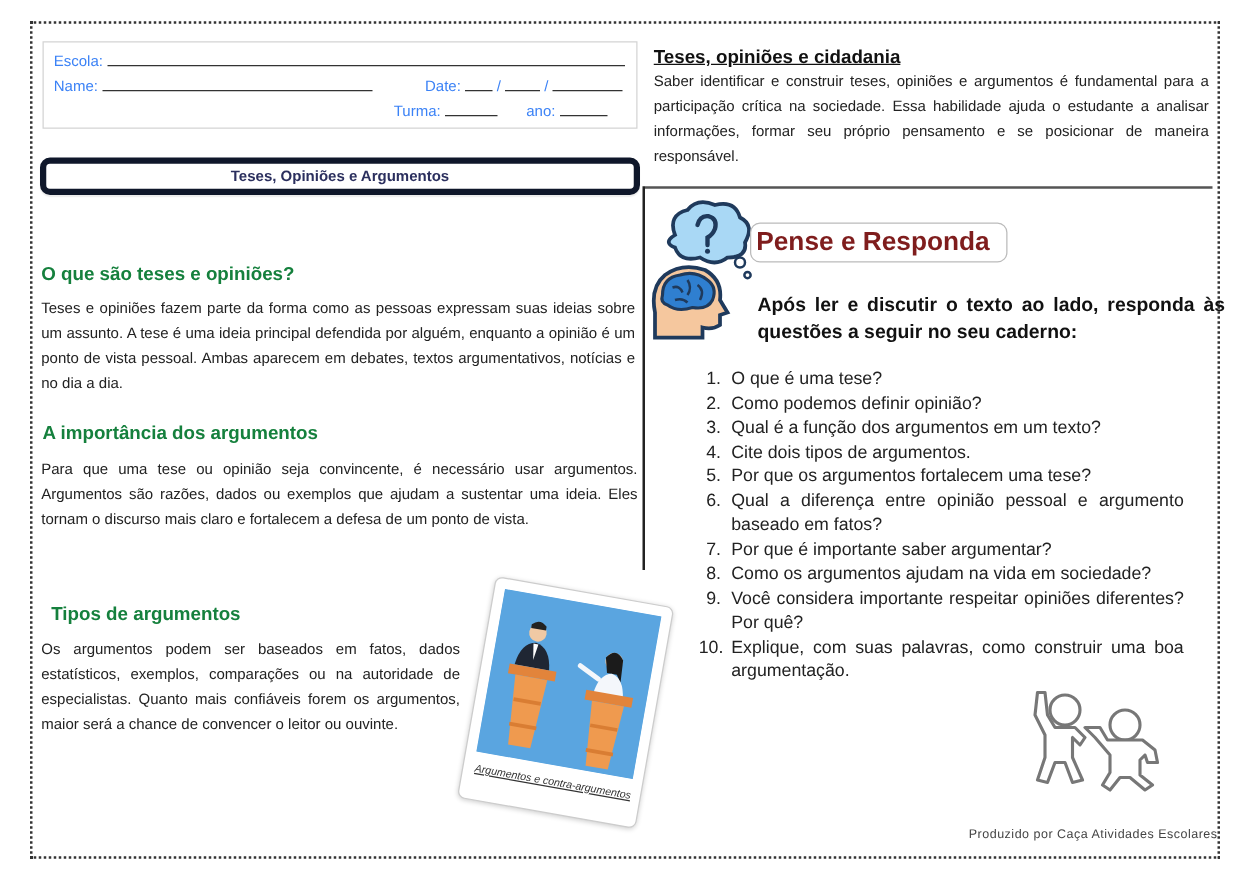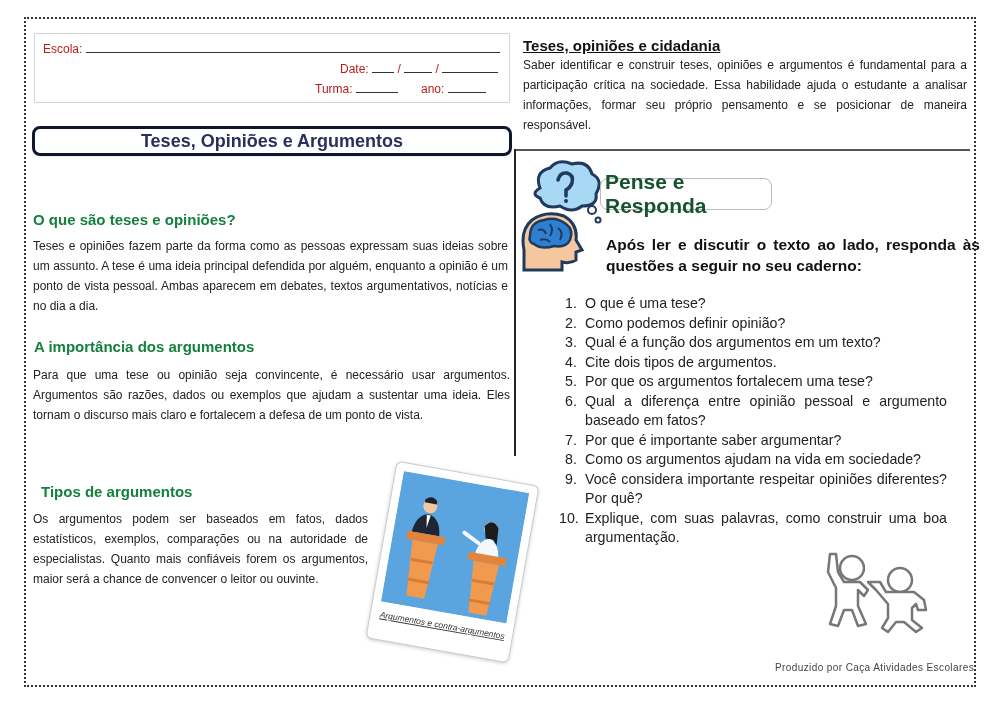--- a/index.html
+++ b/index.html
@@ -9,52 +9,52 @@
     .page-border {
       position: absolute; left: 24px; top: 17px; width: 952px; height: 670px;
       border: 2px dotted #333;
     }
 
     
     .header-box {
       position: absolute; left: 34px; top: 33px; width: 476px; height: 70px;
       border: 1px solid #d4d4d4;
     }
-    .form-line { position: absolute; font-size: 12px; color: #b91c1c; white-space: nowrap; }
+    .form-line { position: absolute; font-size: 12px; color: #3b82f6; white-space: nowrap; }
     .blank { display: inline-block; border-bottom: 1px solid #333; height: 11px; vertical-align: baseline; }
 
     
     .left-title {
       position: absolute; left: 32px; top: 126px; width: 480px; height: 30px;
-      border: 3px solid #0f172a; border-radius: 8px;
+      border: 5px solid #0f172a; border-radius: 8px;
       display: flex; align-items: center; justify-content: center;
-      font-size: 18px; font-weight: bold; color: #2b2f5e;
+      font-size: 12px; font-weight: bold; color: #2b2f5e;
       box-shadow: 0 1px 1px rgba(0,0,0,0.08);
     }
 
     .section-heading { position: absolute; font-size: 15px; font-weight: bold; color: #15803d; }
     .para {
       position: absolute; font-size: 12px; line-height: 20px; text-align: justify;
       color: #222;
     }
 
     
     .v-divider { position: absolute; left: 514px; top: 149px; width: 2px; height: 307px; background: #222; }
     .h-divider { position: absolute; left: 516px; top: 149px; width: 454px; height: 1.5px; background: #555; }
 
     
     .right-heading { position: absolute; left: 523px; top: 37px; font-size: 15px; font-weight: bold; text-decoration: underline; }
     .right-para { left: 523px; top: 55px; width: 444px; }
 
     
     .pense-banner {
-      position: absolute; left: 600px; top: 178px; width: 172px; height: 32px;
+      position: absolute; left: 600px; top: 178px; width: 206px; height: 32px;
       border: 1px solid #bbb; border-radius: 8px;
       display: flex; align-items: center; padding-left: 4px;
-      font-size: 21px; font-weight: bold; color: #14532d;
+      font-size: 21px; font-weight: bold; color: #7f1d1d;
     }
     .instruction {
       position: absolute; left: 593px; top: 234px; width: 374px;
       font-size: 15.5px; font-weight: bold; line-height: 21px; text-align: justify; margin-left: 13px;
     }
     .questions { position: absolute; left: 565px; top: 294px; width: 382px; list-style: none; }
     .questions li {
       position: relative; padding-left: 20px; font-size: 14.2px; line-height: 19.5px;
       text-align: justify; color: #222;
     }
@@ -84,20 +84,24 @@
   </style>
 </head>
 <body>
 
 <div class="page-border"></div>
 
 <div class="header-box">
   <div class="form-line" style="left:8px; top:8px;">
     <span>Escola:</span>
     <span class="blank" style="width:414px;"></span>
+  </div>
+  <div class="form-line" style="left:8px; top:28px;">
+    <span>Name:</span>
+    <span class="blank" style="width:216px;"></span>
   </div>
   <div class="form-line" style="left:305px; top:28px;">
     <span>Date:</span>
     <span class="blank" style="width:22px;"></span>
     <span>/</span>
     <span class="blank" style="width:28px;"></span>
     <span>/</span>
     <span class="blank" style="width:56px;"></span>
   </div>
   <div class="form-line" style="left:280px; top:48px;">

